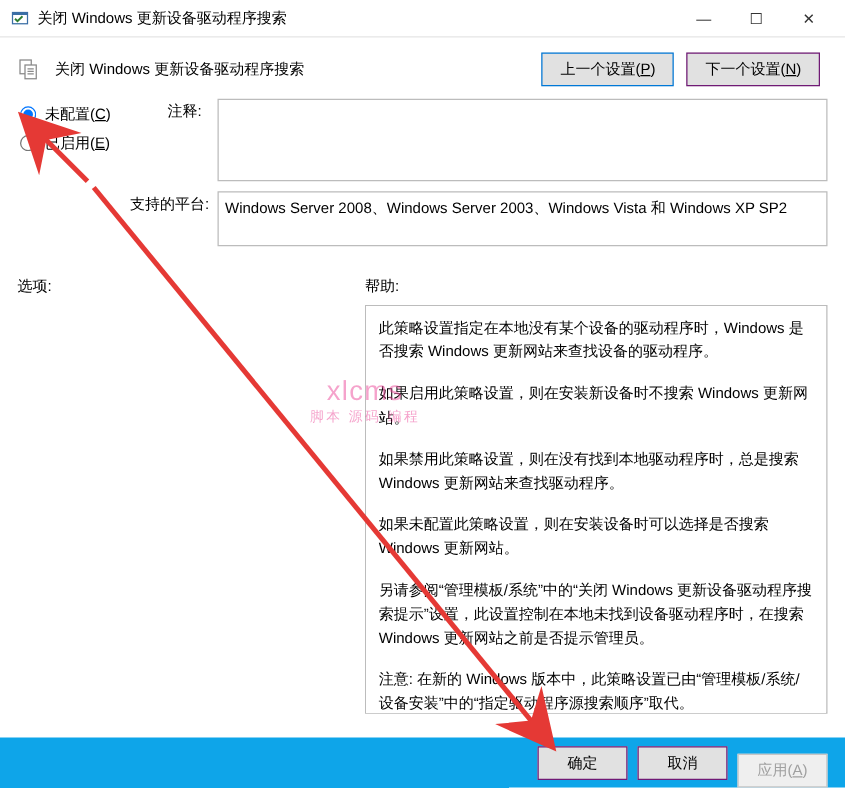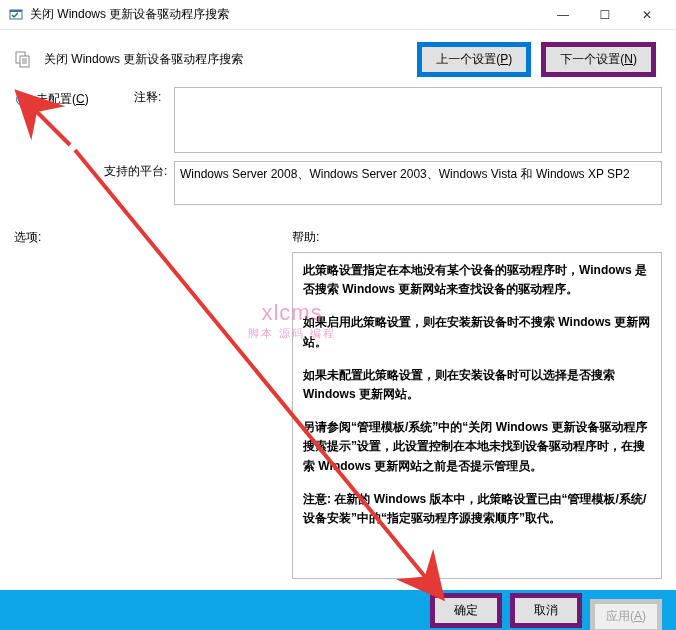--- a/index.html
+++ b/index.html
@@ -44,21 +44,21 @@
     width: 20px; height: 20px;
     display: inline-flex;
   }
   .header-row .page-title {
     font-size: 12px;
     flex: 1;
   }
   .nav-buttons { display: flex; gap: 10px; margin-right: 6px; }
   .win-button {
     background: #e1e1e1;
-    border: 5px solid #701a75;
+    border: 1px solid #701a75;
     font-size: 12px;
     padding: 4px 14px;
     font-family: inherit;
     cursor: default;
     min-width: 96px;
     text-align: center;
   }
   .win-button.primary { border-color: #0078d7; }
   .win-button.disabled { color: #a0a0a0; border-color: #c5c5c5; background: #efefef; margin-top: 12px; }
   .content {
@@ -119,21 +119,21 @@
   .help-box {
     flex: 1;
     border: 1px solid #bcbcbc;
     background: #fff;
     padding: 8px 10px;
     font-size: 12px;
     line-height: 1.6;
     overflow-y: auto;
     height: 332px;
   }
-  .help-box p { margin-bottom: 14px; font-weight: bold; }
+  .help-box p { margin-bottom: 14px; }
   .footer {
     position: absolute;
     bottom: 0; left: 0; right: 0;
     height: 40px;
     display: flex;
     align-items: center;
     justify-content: flex-end;
     gap: 8px;
     padding: 0 14px;
     background: #0ea5e9;
@@ -192,20 +192,24 @@
     <button class="win-button">下一个设置(<span class="underline-hot">N</span>)</button>
   </div>
 </div>
 
 <div class="content" style="height:auto; margin-bottom:6px;">
   <div class="left-col">
     <label class="radio-item">
       <input type="radio" name="state" checked="" style="">
       <span><span>未配置(</span><span class="underline-hot">C</span><span>)</span></span>
     </label>
+    <label class="radio-item">
+      <input type="radio" name="state" style="">
+      <span><span>已启用(</span><span class="underline-hot">E</span><span>)</span></span>
+    </label>
   </div>
   <div class="right-col" style="padding-left: 0px;">
     <div class="field-row">
       <div class="field-label" style="margin-left:-40px; width:40px; min-width:40px;">注释:</div>
       <textarea class="comment-box" readonly="" style=""></textarea>
     </div>
     <div class="field-row">
       <div class="field-label" style="margin-left:-70px; width:70px;">支持的平台:</div>
       <div class="platform-box">Windows Server 2008、Windows Server 2003、Windows Vista 和 Windows XP SP2</div>
     </div>
@@ -214,20 +218,21 @@
 
 <div class="lower">
   <div class="opt-col">
     <div class="opt-label">选项:</div>
   </div>
   <div class="help-col">
     <div class="help-label">帮助:</div>
     <div class="help-box">
       <p>此策略设置指定在本地没有某个设备的驱动程序时，Windows 是否搜索 Windows 更新网站来查找设备的驱动程序。</p>
       <p>如果启用此策略设置，则在安装新设备时不搜索 Windows 更新网站。</p>
+      <p>如果禁用此策略设置，则在没有找到本地驱动程序时，总是搜索 Windows 更新网站来查找驱动程序。</p>
       <p>如果未配置此策略设置，则在安装设备时可以选择是否搜索 Windows 更新网站。</p>
       <p>另请参阅“管理模板/系统”中的“关闭 Windows 更新设备驱动程序搜索提示”设置，此设置控制在本地未找到设备驱动程序时，在搜索 Windows 更新网站之前是否提示管理员。</p>
       <p>注意: 在新的 Windows 版本中，此策略设置已由“管理模板/系统/设备安装”中的“指定驱动程序源搜索顺序”取代。</p>
     </div>
   </div>
 </div>
 
 <div class="footer">
   <button class="win-button">确定</button>
   <button class="win-button">取消</button>

